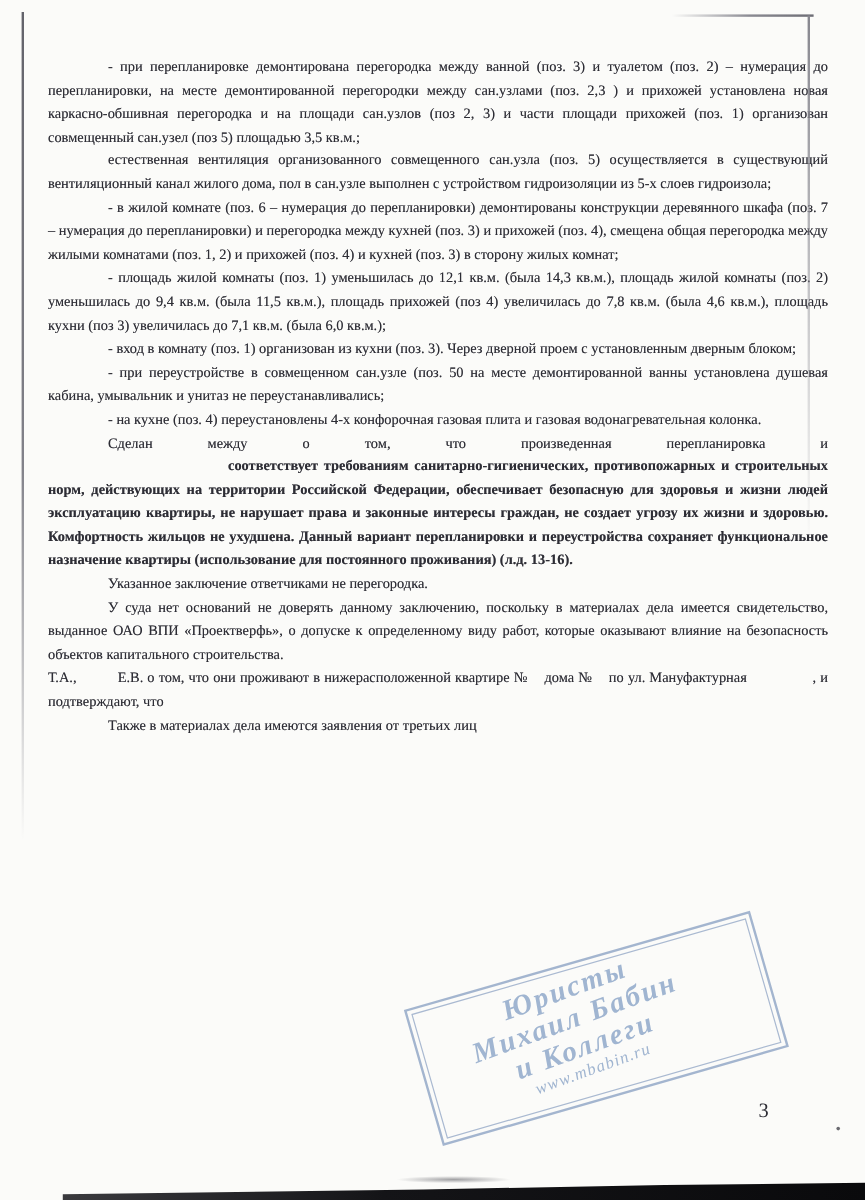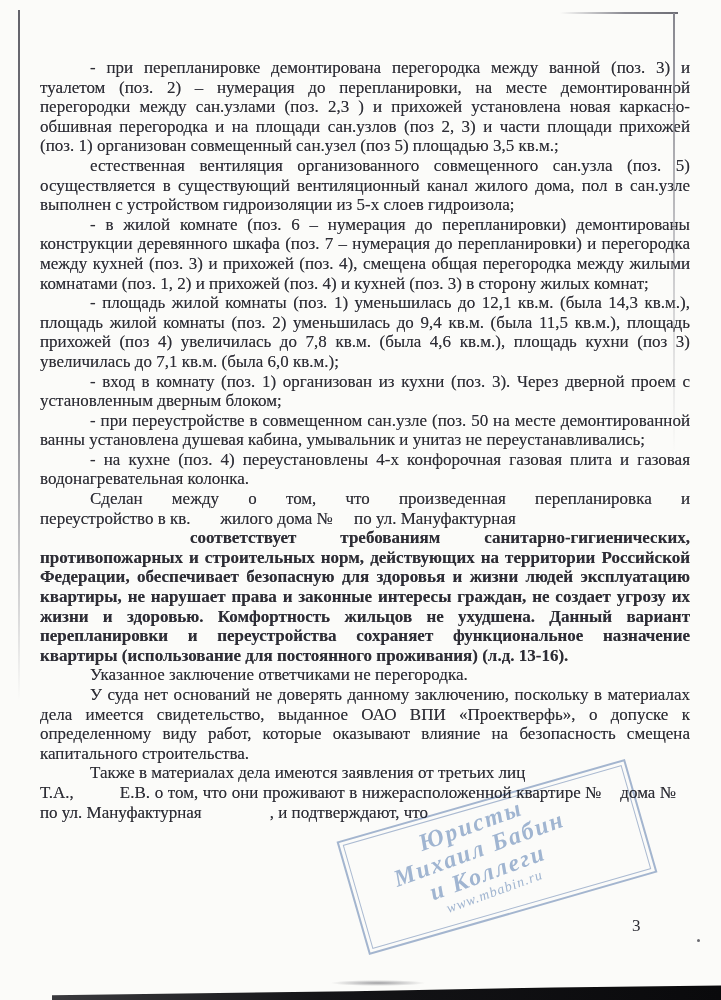--- a/index.html
+++ b/index.html
@@ -8,22 +8,22 @@
     position:relative;
     width:721px;height:1000px;
     margin:0 auto;
     background:#fbfbf9;
     overflow:hidden;
     font-family:"Liberation Serif", serif;
   }
   
   .textblock{
     position:absolute;
-    left:40px;top:58px;width:650px;
-    font-size:17px;line-height:19.6px;
+    left:40px;top:46px;width:650px;
+    font-size:12px;line-height:19.6px;
     color:#2d2d35;
     text-align:justify;
     text-shadow:0 0 .4px rgba(45,45,55,.55);
   }
   .para{margin:0;text-indent:50px;}
   .para.no-indent{text-indent:0;}
   .para.big-indent{text-indent:150px;font-weight:bold;}
   .para.justify-last{text-align-last:justify;}
   
   .stamp{
@@ -90,26 +90,25 @@
 
   <div class="textblock">
     <p class="para">- при перепланировке демонтирована перегородка между ванной (поз. 3) и туалетом (поз. 2) – нумерация до перепланировки, на месте демонтированной перегородки между сан.узлами (поз. 2,3 ) и прихожей установлена новая каркасно-обшивная перегородка и на площади сан.узлов (поз 2, 3) и части площади прихожей (поз. 1) организован совмещенный сан.узел (поз 5) площадью 3,5 кв.м.;</p>
     <p class="para">естественная вентиляция организованного совмещенного сан.узла (поз. 5) осуществляется в существующий вентиляционный канал жилого дома, пол в сан.узле выполнен с устройством гидроизоляции из 5-х слоев гидроизола;</p>
     <p class="para">- в жилой комнате (поз. 6 – нумерация до перепланировки) демонтированы конструкции деревянного шкафа (поз. 7 – нумерация до перепланировки) и перегородка между кухней (поз. 3) и прихожей (поз. 4), смещена общая перегородка между жилыми комнатами (поз. 1, 2) и прихожей (поз. 4) и кухней (поз. 3) в сторону жилых комнат;</p>
     <p class="para">- площадь жилой комнаты (поз. 1) уменьшилась до 12,1 кв.м. (была 14,3 кв.м.), площадь жилой комнаты (поз. 2) уменьшилась до 9,4 кв.м. (была 11,5 кв.м.), площадь прихожей (поз 4) увеличилась до 7,8 кв.м. (была 4,6 кв.м.), площадь кухни (поз 3) увеличилась до 7,1 кв.м. (была 6,0 кв.м.);</p>
     <p class="para">- вход в комнату (поз. 1) организован из кухни (поз. 3). Через дверной проем с установленным дверным блоком;</p>
     <p class="para">- при переустройстве в совмещенном сан.узле (поз. 50 на месте демонтированной ванны установлена душевая кабина, умывальник и унитаз не переустанавливались;</p>
     <p class="para">- на кухне (поз. 4) переустановлены 4-х конфорочная газовая плита и газовая водонагревательная колонка.</p>
     <p class="para justify-last">Сделан между о том, что произведенная перепланировка и</p>
-    <p class="para no-indent">переустройство в кв.&nbsp;&nbsp;&nbsp;&nbsp;&nbsp;&nbsp; жилого дома №&nbsp;&nbsp;&nbsp;&nbsp; по ул. Мануфактурная</p>
     <p class="para big-indent">соответствует требованиям санитарно-гигиенических, противопожарных и строительных норм, действующих на территории Российской Федерации, обеспечивает безопасную для здоровья и жизни людей эксплуатацию квартиры, не нарушает права и законные интересы граждан, не создает угрозу их жизни и здоровью. Комфортность жильцов не ухудшена. Данный вариант перепланировки и переустройства сохраняет функциональное назначение квартиры (использование для постоянного проживания) (л.д. 13-16).</p>
     <p class="para">Указанное заключение ответчиками не перегородка.</p>
-    <p class="para">У суда нет оснований не доверять данному заключению, поскольку в материалах дела имеется свидетельство, выданное ОАО ВПИ «Проектверфь», о допуске к определенному виду работ, которые оказывают влияние на безопасность смещена капитального строительства.</p>
+    <p class="para">У суда нет оснований не доверять данному заключению, поскольку в материалах дела имеется свидетельство, выданное ОАО ВПИ «Проектверфь», о допуске к определенному виду работ, которые оказывают влияние на безопасность объектов капитального строительства.</p>
+    <p class="para no-indent">Т.А.,&nbsp;&nbsp;&nbsp;&nbsp;&nbsp;&nbsp;&nbsp;&nbsp;&nbsp; Е.В. о том, что они проживают в нижерасположенной квартире №&nbsp;&nbsp;&nbsp; дома №&nbsp;&nbsp;&nbsp; по ул. Мануфактурная&nbsp;&nbsp;&nbsp;&nbsp;&nbsp;&nbsp;&nbsp;&nbsp;&nbsp;&nbsp;&nbsp;&nbsp;&nbsp;&nbsp;&nbsp; , и подтверждают, что</p>
     <p class="para">Также в материалах дела имеются заявления от третьих лиц</p>
-    <p class="para no-indent">Т.А.,&nbsp;&nbsp;&nbsp;&nbsp;&nbsp;&nbsp;&nbsp;&nbsp;&nbsp; Е.В. о том, что они проживают в нижерасположенной квартире №&nbsp;&nbsp;&nbsp; дома №&nbsp;&nbsp;&nbsp; по ул. Мануфактурная&nbsp;&nbsp;&nbsp;&nbsp;&nbsp;&nbsp;&nbsp;&nbsp;&nbsp;&nbsp;&nbsp;&nbsp;&nbsp;&nbsp;&nbsp; , и подтверждают, что</p>
   </div>
 
   <div class="stamp">
     <div class="stamp-inner">
       <div class="stamp-text">
         <div class="stamp-l">Юристы</div>
         <div class="stamp-l">Михаил Бабин</div>
         <div class="stamp-l">и Коллеги</div>
         <div class="stamp-u">www.mbabin.ru</div>
       </div>

